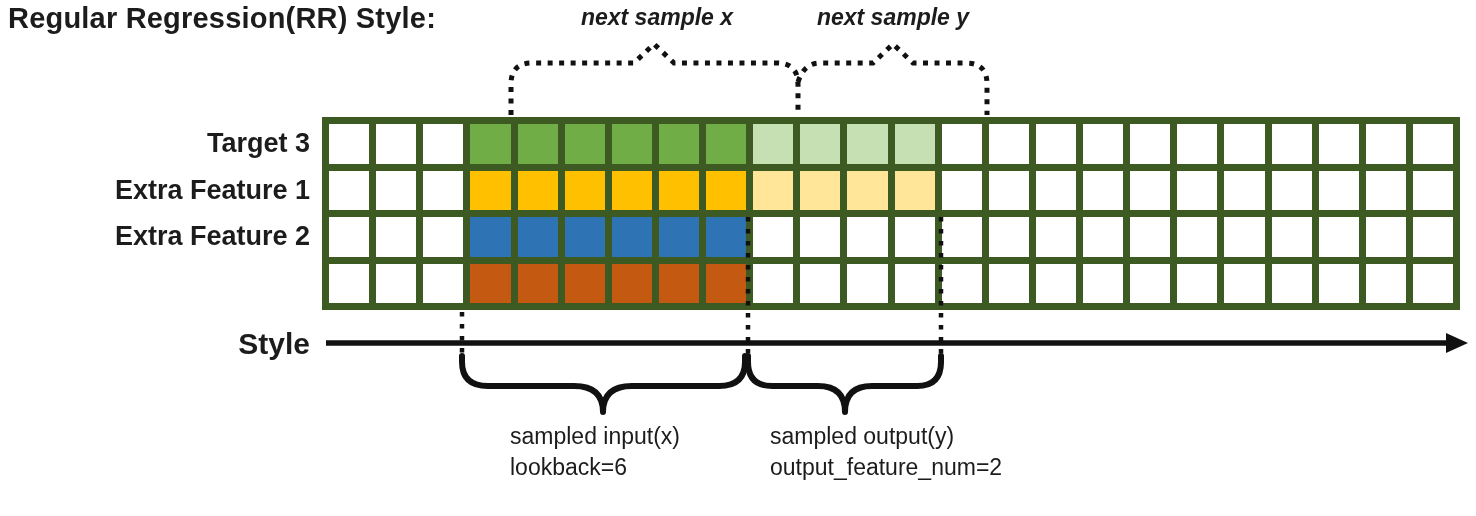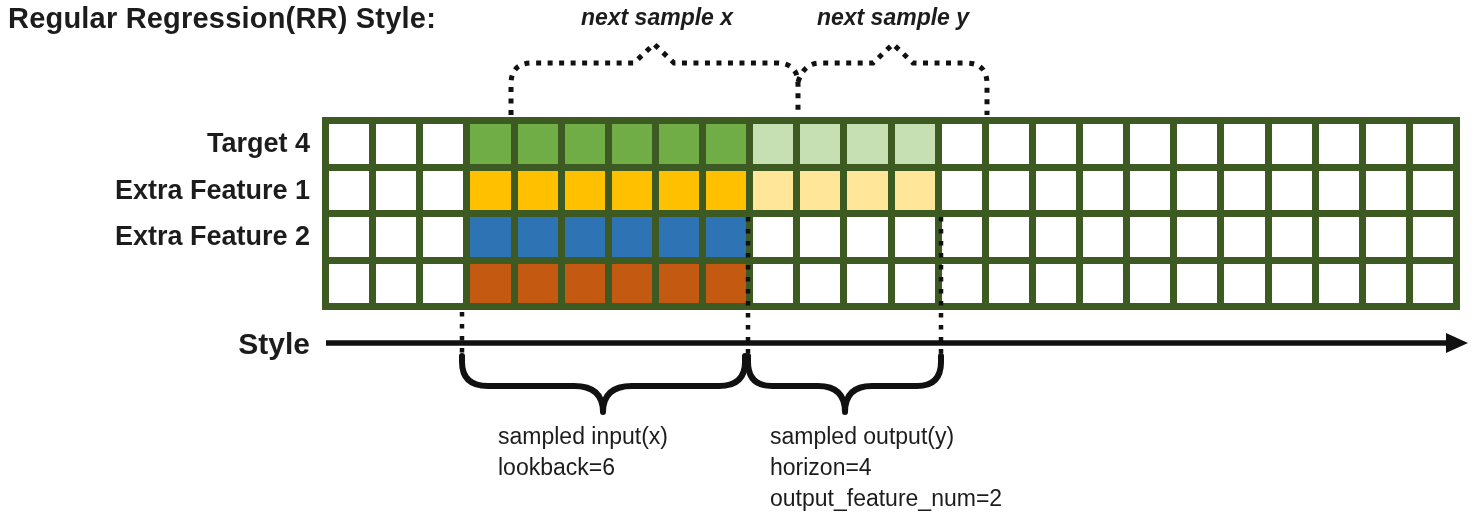--- a/index.html
+++ b/index.html
@@ -24,35 +24,35 @@
 
   .overlay { position:absolute; left:0; top:0; pointer-events:none; }
 
   .ann-label { position:absolute; width:220px; text-align:center; font-size:23px; font-style:italic; font-weight:600; white-space:nowrap; }
   .ann-x { left:547px; top:4px; }
   .ann-y { left:783px; top:4px; }
 
   .time-label { position:absolute; left:150px; top:327px; width:160px; text-align:right; font-size:30px; font-weight:700; }
 
   .note { position:absolute; top:421px; font-size:23px; font-weight:500; line-height:31px; white-space:nowrap; }
-  .note-input  { left:498px; }
+  .note-input  { left:510px; }
   .note-output { left:770px; }
 </style>
 </head>
 <body>
 
 <div class="canvas">
 
   <div class="title">Regular Regression(RR) Style:</div>
 
   <div class="ann-label ann-y">next sample y</div>
   <div class="ann-label ann-x">next sample x</div>
 
   <div class="row-labels">
-    <div class="row-label">Target 4</div>
+    <div class="row-label">Target 3</div>
     <div class="row-label">Extra Feature 1</div>
     <div class="row-label">Extra Feature 2</div>
   </div>
 
   <div class="grid" style="background: rgb(61, 90, 35);">
       <div class="cell" style="background: rgb(255, 255, 255);"></div>
       <div class="cell" style="background: rgb(255, 255, 255);"></div>
       <div class="cell" style="background: rgb(255, 255, 255);"></div>
       <div class="cell" style="background: rgb(112, 173, 71);"></div>
       <div class="cell" style="background: rgb(112, 173, 71);"></div>
@@ -171,17 +171,16 @@
 
   <div class="time-label">Style</div>
 
   <div class="note note-input">
     <div>sampled input(x)</div>
     <div>lookback=6</div>
   </div>
 
   <div class="note note-output">
     <div>sampled output(y)</div>
-    <div>horizon=4</div>
     <div>output_feature_num=2</div>
   </div>
 
 </div>
 
 </body></html>

